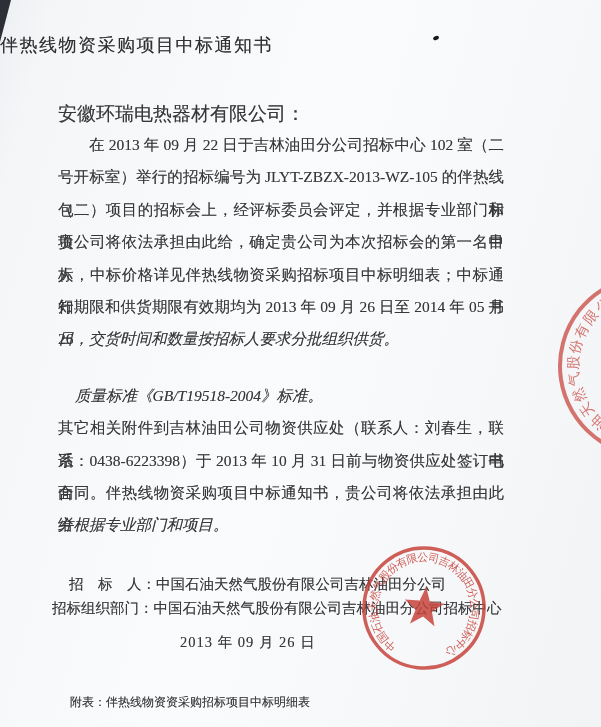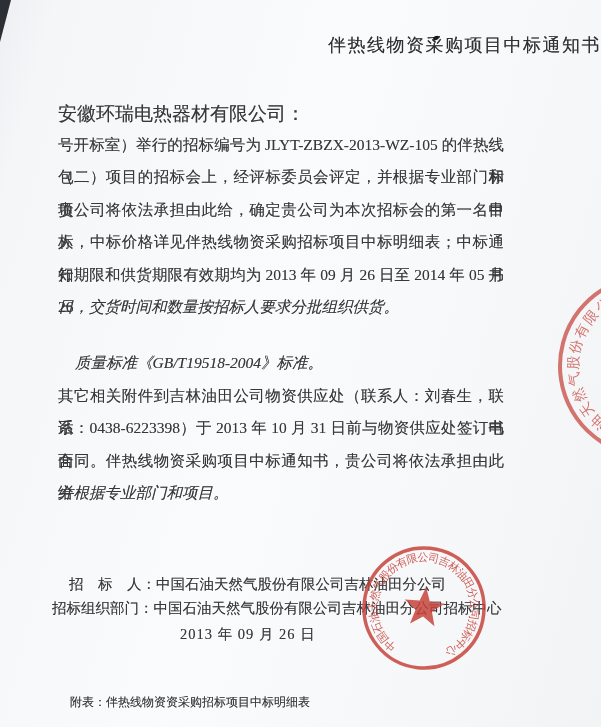--- a/index.html
+++ b/index.html
@@ -7,21 +7,21 @@
     position:relative;width:601px;height:727px;overflow:hidden;
     background:linear-gradient(105deg,#edeff2 0%,#f5f6f8 7%,#fafbfc 45%,#f6f7f9 78%,#f1f3f5 100%);
     font-family:"Liberation Serif","DejaVu Serif",serif;
     color:#38383a;
   }
   .corner-fold{
     position:absolute;top:0;left:0;width:0;height:0;
     border-top:42px solid #2c3036;border-right:11px solid transparent;
   }
   .doc-title{
-    position:absolute;top:33px;left:0;width:601px;text-align:right;
+    position:absolute;top:33px;left:0;width:601px;text-align:left;
     font-size:18px;letter-spacing:1.5px;color:#303032;
     text-shadow:0 0 .6px rgba(50,50,55,.55);
   }
   .ink-dot{
     position:absolute;left:433px;top:36px;width:6px;height:4px;
     background:#17181a;border-radius:50%;transform:rotate(-25deg);
   }
   .recipient{
     position:absolute;left:58px;top:101px;font-size:19px;
     text-shadow:0 0 .5px rgba(55,55,60,.5);
@@ -33,21 +33,21 @@
   .bodytext .line{line-height:32.4px;height:32.4px;white-space:normal;}
   .jl{text-align:justify;text-align-last:justify;}
   .ll{text-align:left;text-align-last:left;font-style:italic;}
   .ind{text-indent:2em;}
   .ind1{text-indent:1.1em;margin-top:24px;}
   .signature{
     position:absolute;left:52px;top:573px;font-size:14.5px;line-height:23.5px;
     text-shadow:0 0 .5px rgba(55,55,60,.5);
   }
   .sig-row1{padding-left:17px;}
-  .sig-date{margin-left:128px;margin-top:3px;letter-spacing:1px;}
+  .sig-date{margin-left:128px;margin-top:11px;letter-spacing:1px;}
   .attachment{
     position:absolute;left:70px;top:656px;font-size:12px;line-height:22px;
     text-shadow:0 0 .5px rgba(55,55,60,.5);
     margin-top:35px;
   }
   .seal{position:absolute;pointer-events:none;}
   .seal-big{left:349px;top:533px;opacity:.84;}
   .seal-edge{left:550px;top:266px;opacity:.72;}
   .seal text{font-family:"Liberation Serif","DejaVu Serif",serif;}
 </style>
@@ -57,20 +57,21 @@
 <div class="page">
 
   <div class="corner-fold"></div>
 
   <div class="doc-title">伴热线物资采购项目中标通知书</div>
   <div class="ink-dot"></div>
 
   <div class="recipient">安徽环瑞电热器材有限公司：</div>
 
   <div class="bodytext">
+    <div class="line jl ind">在 2013 年 09 月 22 日于吉林油田分公司招标中心 102 室（二</div>
     <div class="line jl">号开标室）举行的招标编号为 JLYT-ZBZX-2013-WZ-105 的伴热线（标</div>
     <div class="line jl">包二）项目的招标会上，经评标委员会评定，并根据专业部门和项目</div>
     <div class="line jl">贵公司将依法承担由此给，确定贵公司为本次招标会的第一名中标</div>
     <div class="line jl">人，中标价格详见伴热线物资采购招标项目中标明细表；中标通知书</div>
     <div class="line jl">行期限和供货期限有效期均为 2013 年 09 月 26 日至 2014 年 05 月 26</div>
     <div class="line ll">日，交货时间和数量按招标人要求分批组织供货。</div>
     <div class="line ll ind1">质量标准《GB/T19518-2004》标准。</div>
     <div class="line jl">其它相关附件到吉林油田公司物资供应处（联系人：刘春生，联系电</div>
     <div class="line jl">话：0438-6223398）于 2013 年 10 月 31 日前与物资供应处签订书面</div>
     <div class="line jl">合同。伴热线物资采购项目中标通知书，贵公司将依法承担由此给</div>

